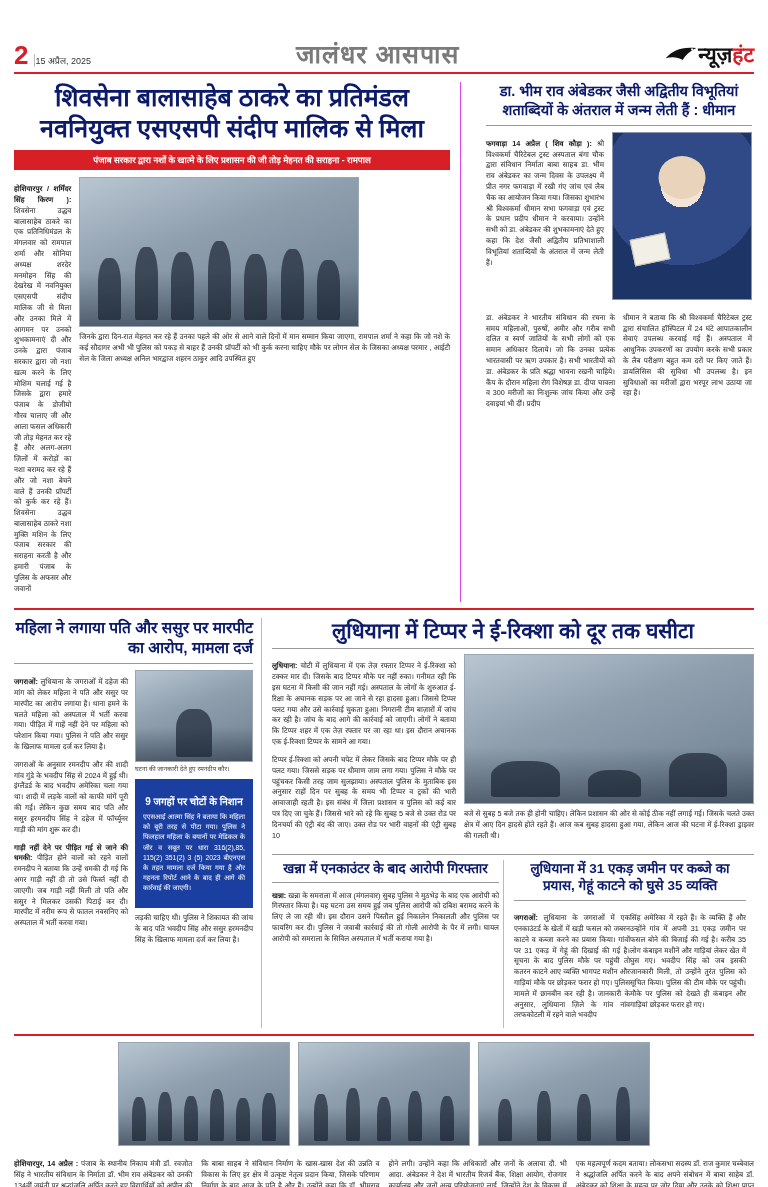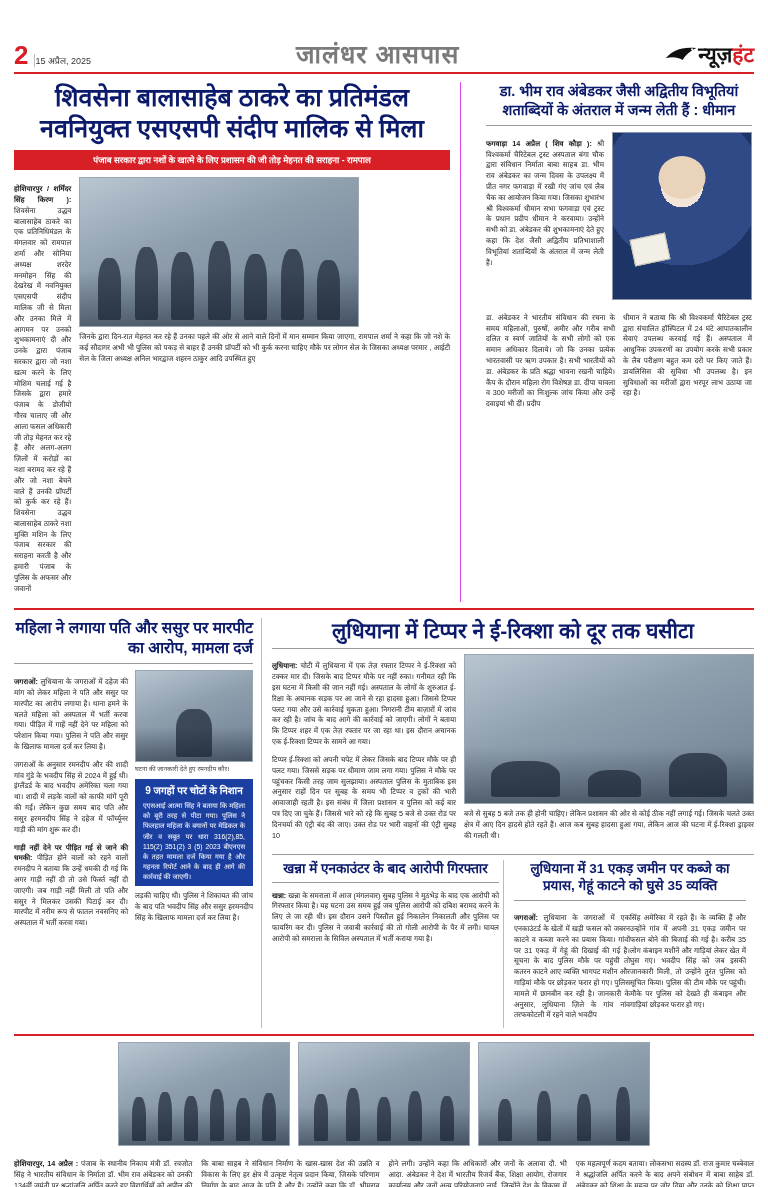--- a/index.html
+++ b/index.html
@@ -135,21 +135,21 @@
   .mid-right { width: 482px; }
 
   .mid-hl { font-size: 15.5px; text-align: right; line-height: 1.3; }
   .mid-body { display: flex; gap: 7px; margin-top: 6px; }
   .mid-col { flex: 1; }
   .mid-photo { width: 118px; height: 92px; }
 
   .blue-box {
     background: #1b3fa0;
     color: #fff;
-    padding: 4px 8px;
+    padding: 15px 8px;
     margin-top: 6px;
   }
   .blue-box h4 { margin: 0 0 4px 0; font-size: 10px; text-align:center; }
   .blue-box p { margin: 0; font-size: 6.8px; line-height: 1.5; text-align: justify; }
 
   .mr-hl { font-size: 21px; text-align: center; }
   .mr-photo { width: 290px; height: 150px; }
 
   .sub-wrap { display:flex; gap:10px; margin-top:8px; }
   .sub-left { width: 232px; border-right:1px solid #bbb; padding-right:4px; }

